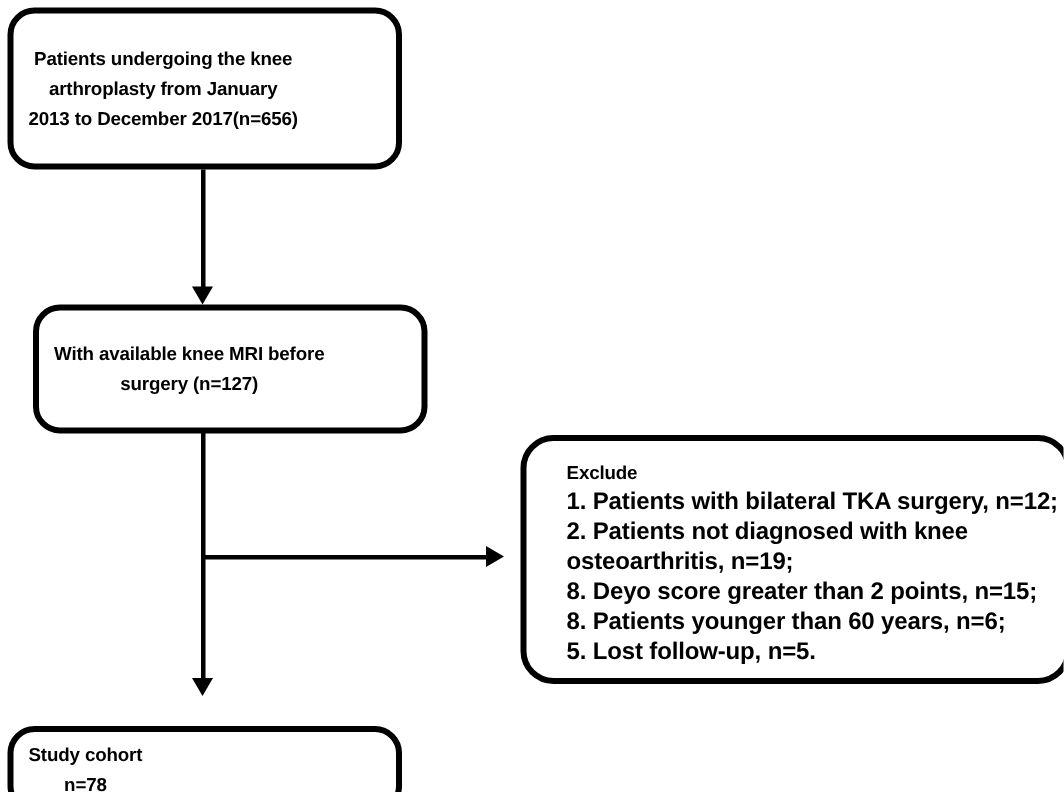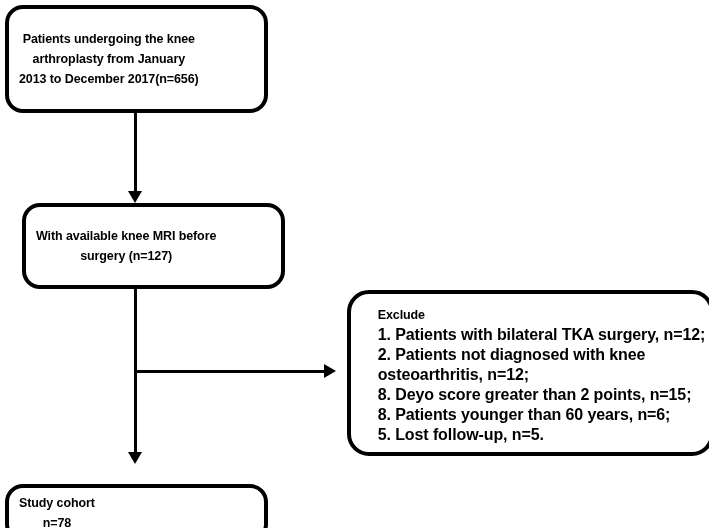--- a/index.html
+++ b/index.html
@@ -159,21 +159,21 @@
     <div class="node-text">With available knee MRI before
 surgery (n=127)</div>
   </div>
 
   <div class="node" id="node-exclude">
     <div class="exclude-body">
       <div class="exclude-title">Exclude</div>
       <ul class="exclude-list">
         <li>1. Patients with bilateral TKA surgery, n=12;</li>
         <li>2. Patients not diagnosed with knee
-osteoarthritis, n=12;</li>
+osteoarthritis, n=19;</li>
         <li>8. Deyo score greater than 2 points, n=15;</li>
         <li>8. Patients younger than 60 years, n=6;</li>
         <li>5. Lost follow-up, n=5.</li>
       </ul>
     </div>
   </div>
 
   <div class="node" id="node-cohort">
     <div class="node-text">Study cohort
 n=78</div>

